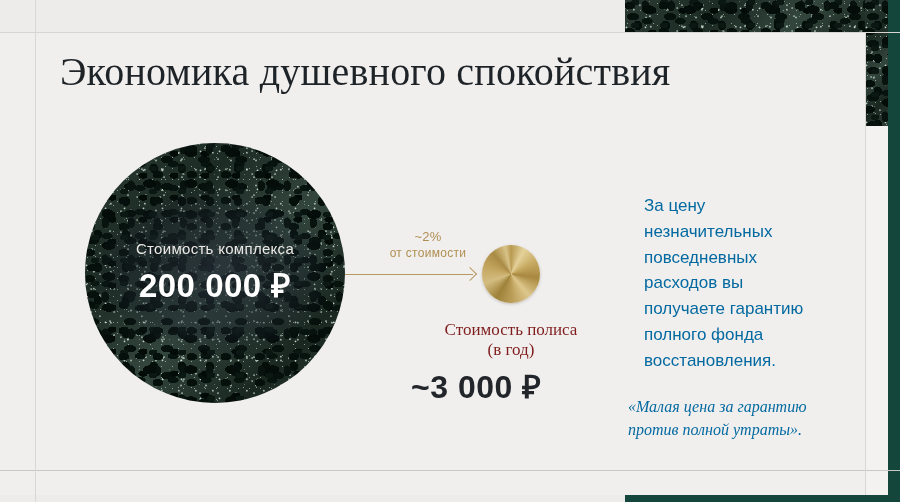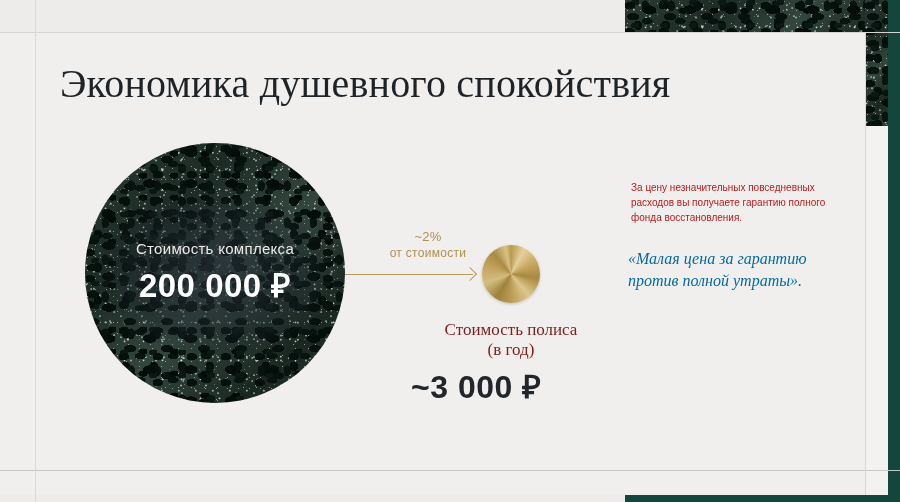--- a/index.html
+++ b/index.html
@@ -55,21 +55,21 @@
   .card2{position:absolute;left:866px;top:126px;width:22px;height:369px;background:#f3f2f0;}
 
   
   .guide-v{position:absolute;left:35px;top:0;width:1px;height:502px;background:#d9d8d5;}
   .guide-v2{position:absolute;left:865px;top:32px;width:1px;height:463px;background:#d9d8d5;}
   .guide-h{position:absolute;left:0;top:32px;width:900px;height:1px;background:#d6d5d2;}
   .guide-h2{position:absolute;left:0;top:470px;width:900px;height:1px;background:#c9c8c5;}
 
   
   .title{
-    position:absolute;left:60px;top:60px;
+    position:absolute;left:60px;top:48px;
     font-family:"Liberation Serif","DejaVu Serif",serif;
     font-size:40px;color:#1e2328;letter-spacing:.2px;white-space:nowrap;
   }
 
   
   .big-circle{
     position:absolute;left:85px;top:143px;width:260px;height:260px;border-radius:50%;
     overflow:hidden;
   }
   .big-circle .sheen{
@@ -125,21 +125,21 @@
   }
   .pol-value{
     position:absolute;left:411px;top:364px;width:200px;text-align:left;
     font-family:"Liberation Sans",sans-serif;font-weight:bold;
     font-size:32px;color:#22262b;letter-spacing:.5px;
   }
 
   
   .right-col{position:absolute;left:628px;top:177px;width:205px;}
   .rc-body{
-    font-size:10px;line-height:1.52;color:#b91c1c;margin:3px;
+    font-size:17px;line-height:1.52;color:#0369a1;margin:16px;
   }
   .rc-quote{
     margin:22px 0 0 0;
     font-family:"Liberation Serif","DejaVu Serif",serif;
     font-style:italic;font-size:16px;line-height:1.42;color:#0369a1;
   }
 </style>
 </head>
 <body>
 

